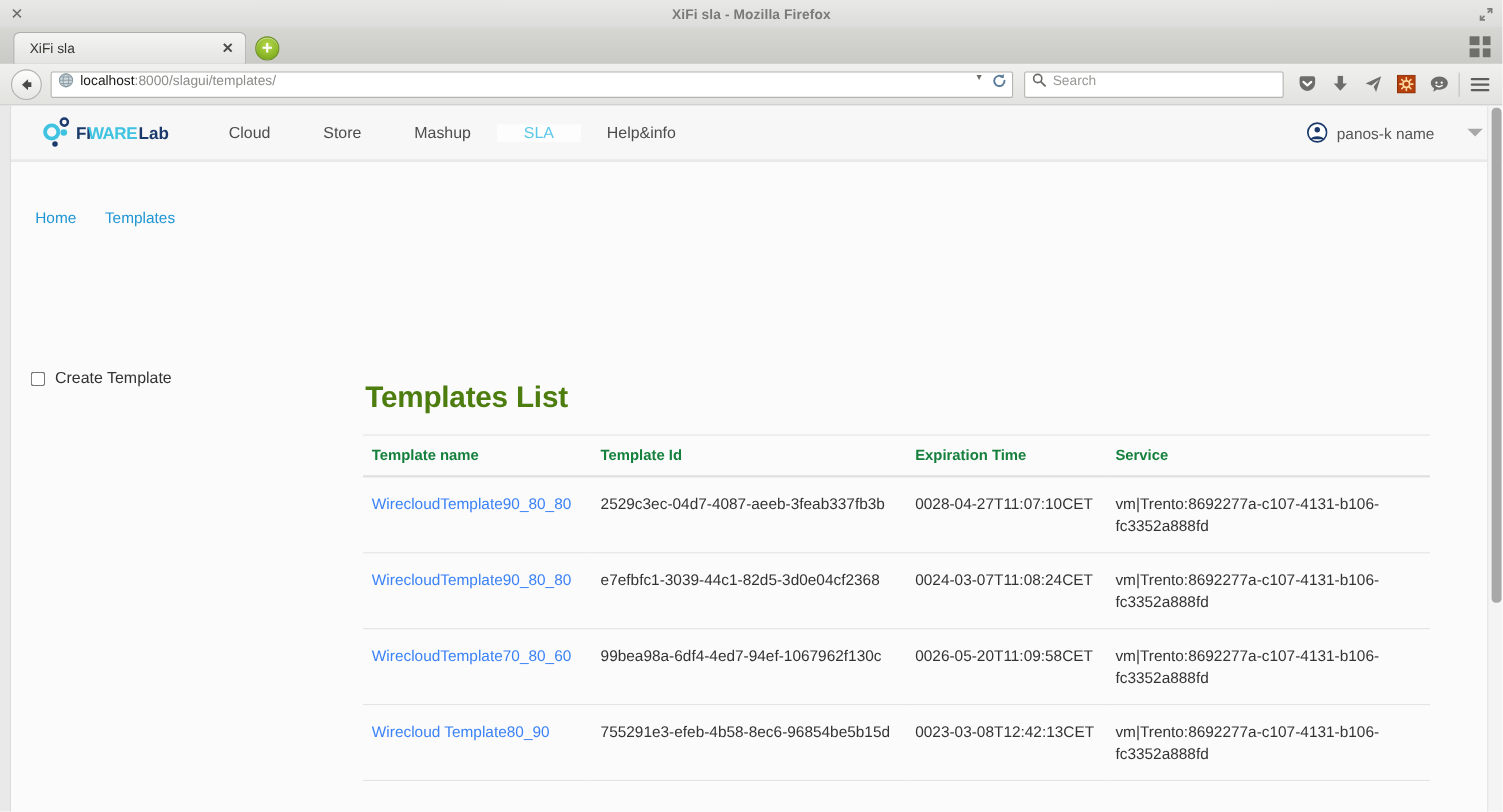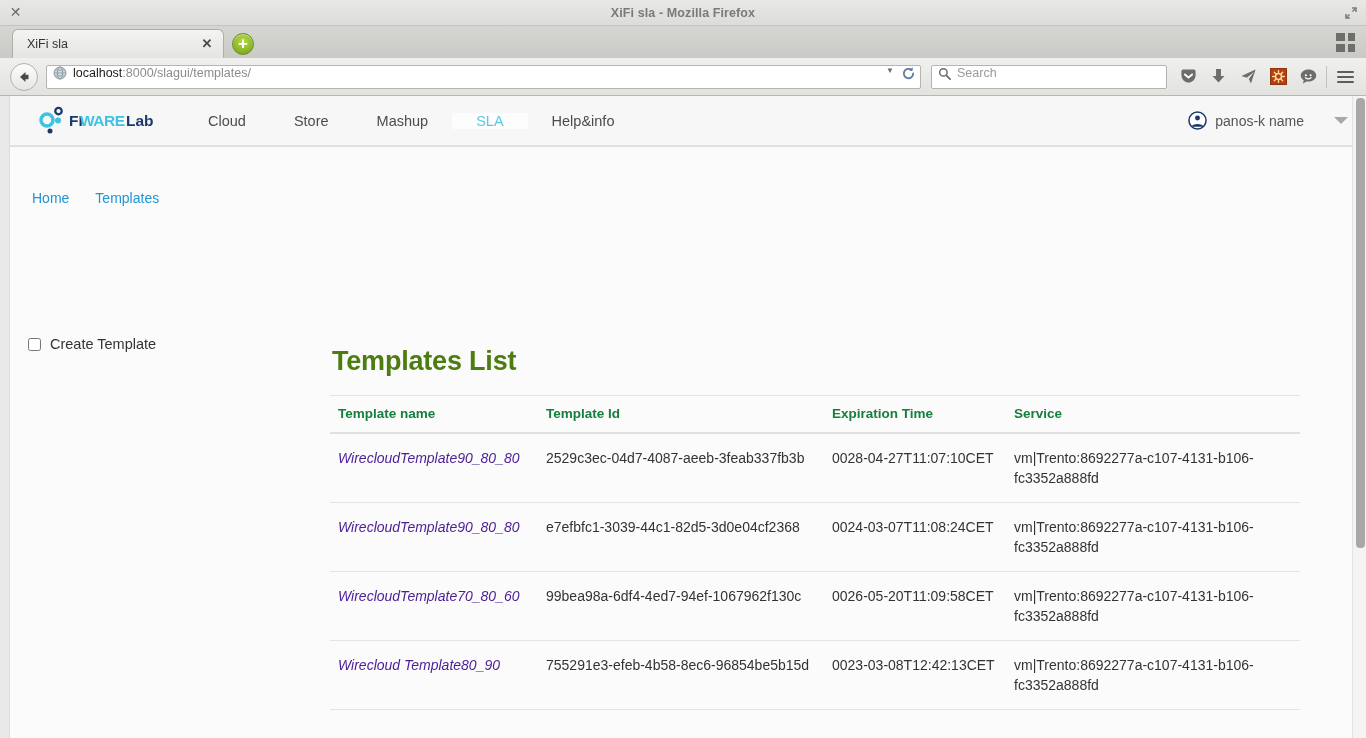--- a/index.html
+++ b/index.html
@@ -362,24 +362,23 @@
   table.tpl tr:last-child td { border-bottom: 1px solid #e4e4e4; }
   td.c-name { width: 208px; }
   td.c-id   { width: 286px; }
   td.c-exp  { width: 182px; }
   td.c-svc  { width: 294px; }
   th.c-name { width: 208px; }
   th.c-id   { width: 286px; }
   th.c-exp  { width: 182px; }
   th.c-svc  { width: 294px; }
   a.tpl-link {
-    color: #4c1d95;
+    color: #3b82f6;
     text-decoration: none;
     cursor: pointer;
-    font-style: italic;
   }
 
   
   .pagescroll {
     position: absolute;
     right: 0; top: 0;
     width: 14px; height: 642px;
     background: #f4f4f4;
     border-left: 1px solid #e3e3e3;
   }

